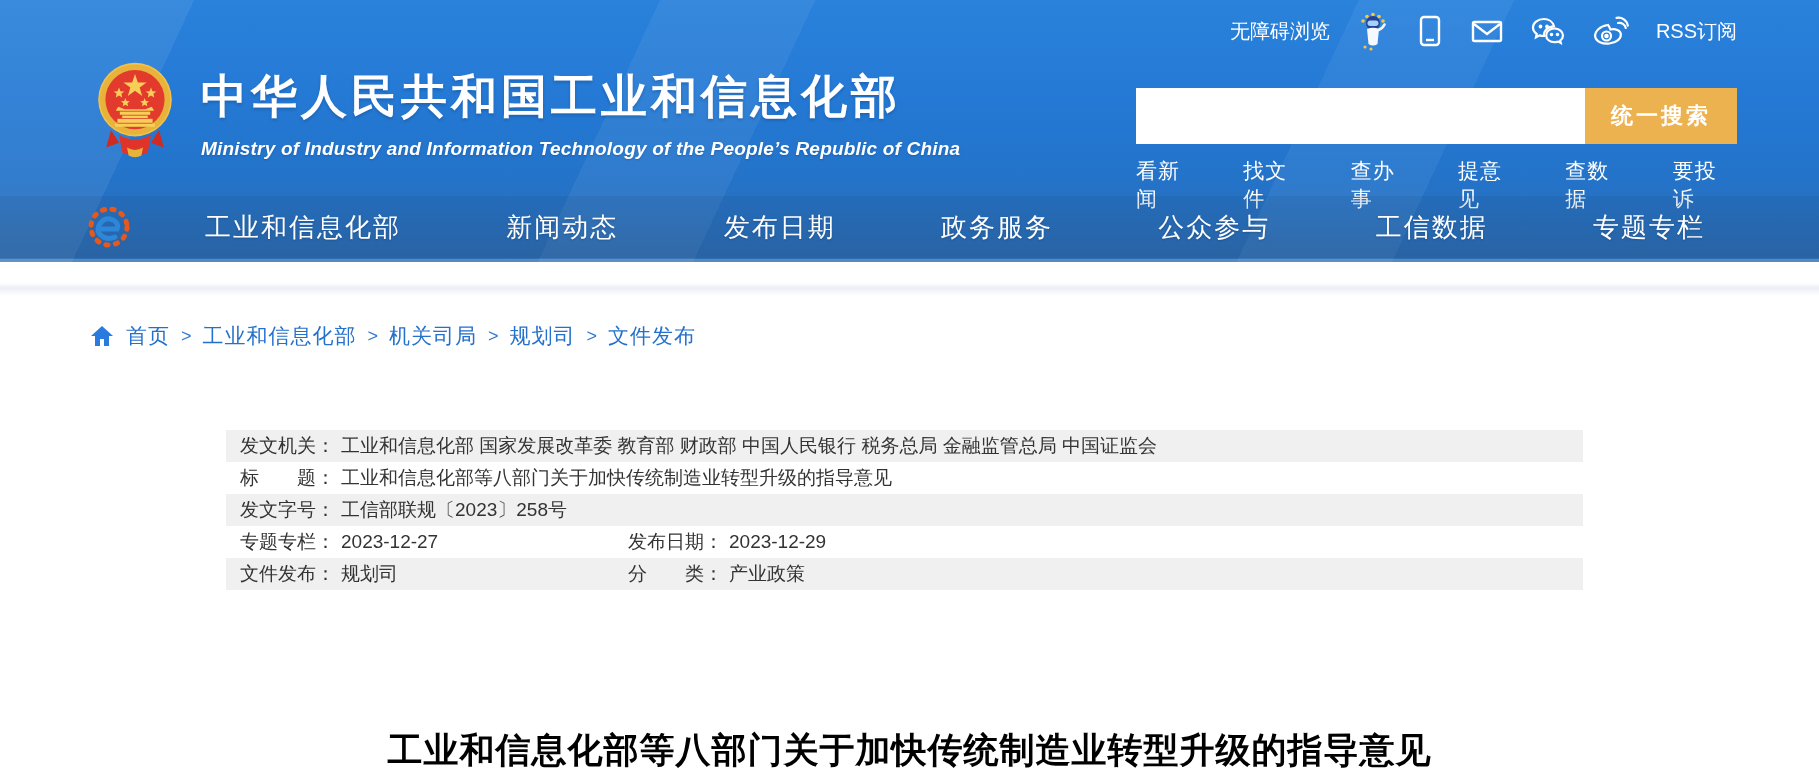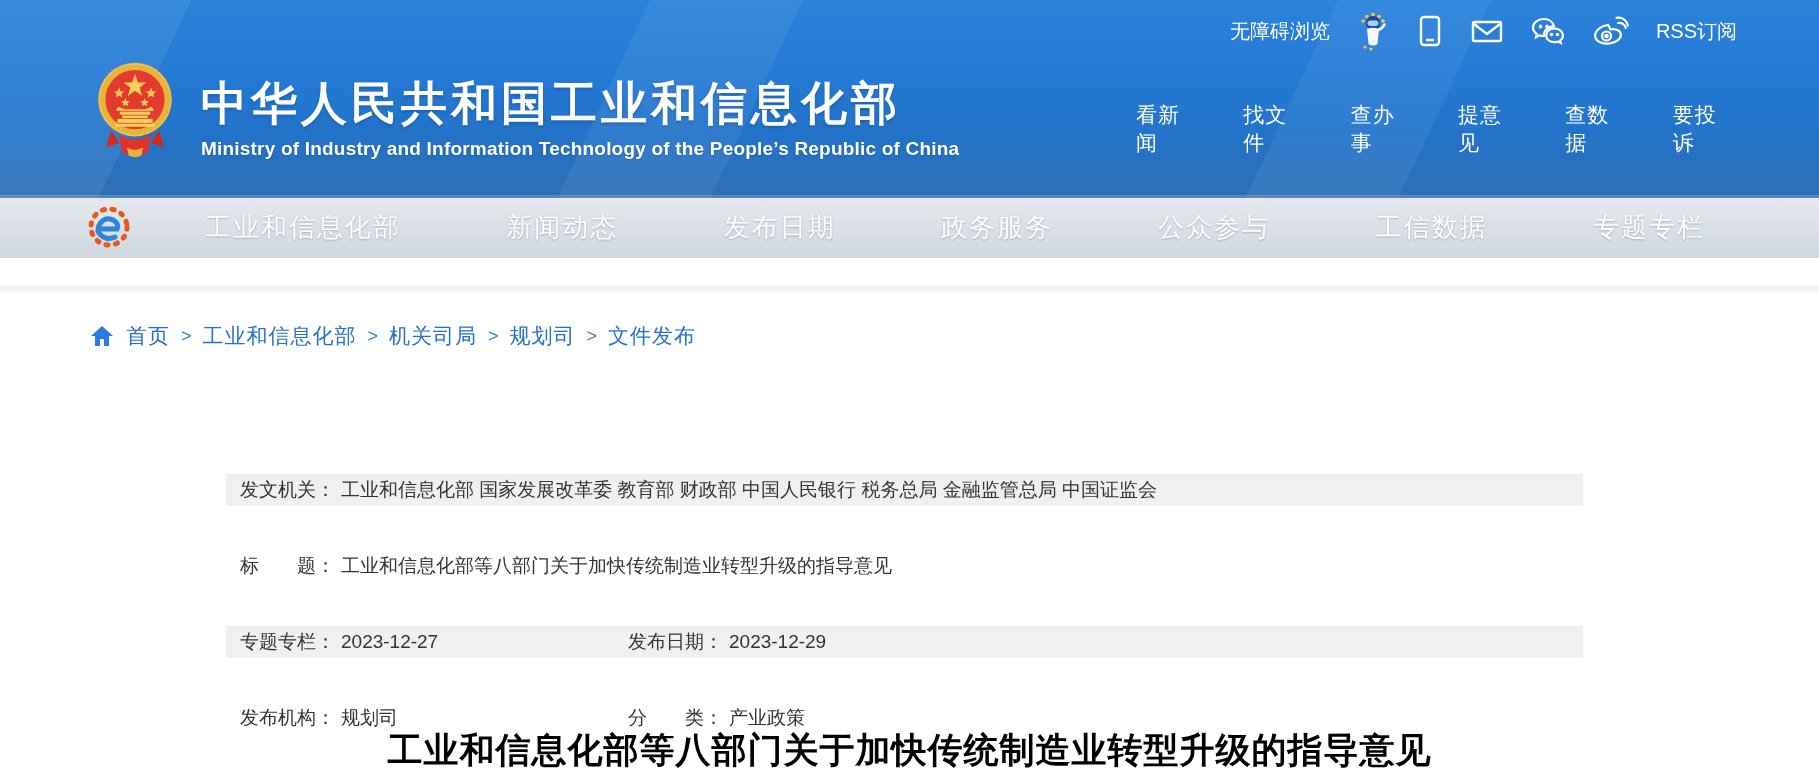--- a/index.html
+++ b/index.html
@@ -1,40 +1,40 @@
 <!DOCTYPE html>
 <html lang="zh"><head>
 <meta charset="utf-8">
 <style>
   html,body{margin:0;padding:0;background:#fff;}
   .page{position:relative;width:1819px;height:774px;overflow:hidden;background:#fff;
         font-family:"Liberation Sans","DejaVu Sans",sans-serif;}
   a{text-decoration:none;cursor:pointer;}
 
   
-  .site-header{position:absolute;top:0;left:0;width:1819px;height:198px;
+  .site-header{position:absolute;top:0;left:0;width:1819px;height:262px;
     background:
       linear-gradient(115deg, rgba(255,255,255,0.07) 0 10%, rgba(255,255,255,0) 10% 34%,
                       rgba(255,255,255,0.06) 34% 42%, rgba(255,255,255,0) 42% 70%,
                       rgba(180,220,255,0.08) 70% 78%, rgba(255,255,255,0) 78%),
       linear-gradient(180deg,#2a82db 0%,#2479d4 38%,#2373c9 68%,#306fb4 100%);}
   .site-header::after{content:"";position:absolute;left:0;bottom:0;width:100%;height:3px;
       background:rgba(255,255,255,0.18);}
 
   .topbar{position:absolute;top:0;right:82px;height:62px;display:flex;align-items:center;gap:26px;}
   .topbar a{color:#fff;font-size:20px;display:flex;align-items:center;}
   .topbar svg{display:block;}
 
   .brand{position:absolute;left:95px;top:60px;display:flex;align-items:flex-end;}
   .emblem{width:80px;height:100px;}
   .brand-text{margin-left:26px;color:#fff;}
   .brand-title{font-size:46px;font-weight:bold;letter-spacing:4px;line-height:1.05;margin-top:4px;
       text-shadow:0 2px 3px rgba(0,40,90,0.25);}
-  .brand-sub{font-size:19px;margin-top:11px;font-weight:bold;letter-spacing:0.2px;
-      text-shadow:0 1px 2px rgba(0,40,90,0.25);}
+  .brand-sub{font-size:19px;margin-top:18px;font-weight:bold;letter-spacing:0.2px;
+      text-shadow:0 1px 2px rgba(0,40,90,0.25);font-style:italic;}
 
   .search-area{position:absolute;right:82px;top:88px;width:601px;}
   .search-row{display:flex;height:56px;}
   .search-input{flex:1;border:none;outline:none;background:#fff;font-size:20px;padding:0 14px;min-width:0;}
   .search-btn{width:152px;background:#edb250;color:#fff;font-size:22px;font-weight:bold;
       border:none;letter-spacing:3px;cursor:pointer;}
   .quick-links{display:flex;gap:43px;margin-top:13px;}
   .quick-links a{color:#fff;font-size:21px;letter-spacing:1px;}
 
   .navbar{position:absolute;left:0;top:196px;width:1819px;height:62px;
@@ -51,21 +51,21 @@
   .breadcrumb{position:absolute;left:90px;top:322px;display:flex;align-items:center;font-size:21px;}
   .breadcrumb .home-ic{margin-right:12px;display:block;}
   .crumb{display:flex;align-items:center;}
   .crumb a{color:#2470cd;letter-spacing:1px;text-align:right;}
   .sep{color:#2f79d2;margin:0 11px;font-size:18px;}
   .crumb:last-child .sep{display:none;}
 
   
   .doc-meta{position:absolute;left:226px;top:430px;width:1357px;}
   .meta-row{display:flex;height:28px;align-items:center;padding:16px 14px;box-sizing:border-box;
-      font-size:19px;color:#333;margin-top:44px;}
+      font-size:19px;color:#333;}
   .meta-row:nth-child(odd){background:#f0f0f0;}
   .meta-cell{display:flex;align-items:center;min-width:0;}
   .meta-cell:first-child:not(:only-child){flex:0 0 388px;}
   .meta-label{white-space:pre;}
   .meta-value{margin-left:6px;white-space:nowrap;}
 
   
   .doc-title{position:absolute;top:704px;left:0;width:1819px;text-align:center;
       font-size:35px;font-weight:bold;color:#000;letter-spacing:1px;}
 </style>
@@ -151,20 +151,24 @@
         </g>
         <path d="M40 108 Q50 114 60 108 L58 118 Q50 122 42 118 Z" fill="#e8b33b"></path>
       </svg>
       <div class="brand-text">
         <div class="brand-title">中华人民共和国工业和信息化部</div>
         <div class="brand-sub">Ministry of Industry and Information Technology of the People’s Republic of China</div>
       </div>
     </div>
 
     <div class="search-area">
+      <div class="search-row">
+        <input class="search-input" type="text" value="" style="">
+        <button class="search-btn">统一搜索</button>
+      </div>
       <div class="quick-links">
 
           <a class="quick-link">看新闻</a>
 
           <a class="quick-link">找文件</a>
 
           <a class="quick-link">查办事</a>
 
           <a class="quick-link">提意见</a>
 
@@ -242,31 +246,37 @@
         </div>
       </div>
       <div class="meta-row">
         <div class="meta-cell">
           <span class="meta-label">标　　题：</span>
           <span class="meta-value">工业和信息化部等八部门关于加快传统制造业转型升级的指导意见</span>
         </div>
       </div>
       <div class="meta-row">
         <div class="meta-cell">
+          <span class="meta-label">发文字号：</span>
+          <span class="meta-value">工信部联规〔2023〕258号</span>
+        </div>
+      </div>
+      <div class="meta-row">
+        <div class="meta-cell">
           <span class="meta-label">专题专栏：</span>
           <span class="meta-value">2023-12-27</span>
         </div>
         <div class="meta-cell">
           <span class="meta-label">发布日期：</span>
           <span class="meta-value">2023-12-29</span>
         </div>
       </div>
       <div class="meta-row">
         <div class="meta-cell">
-          <span class="meta-label">发布机构：</span>
+          <span class="meta-label">文件发布：</span>
           <span class="meta-value">规划司</span>
         </div>
         <div class="meta-cell">
           <span class="meta-label">分　　类：</span>
           <span class="meta-value">产业政策</span>
         </div>
       </div>
     </div>
 
   <h1 class="doc-title">工业和信息化部等八部门关于加快传统制造业转型升级的指导意见</h1>

